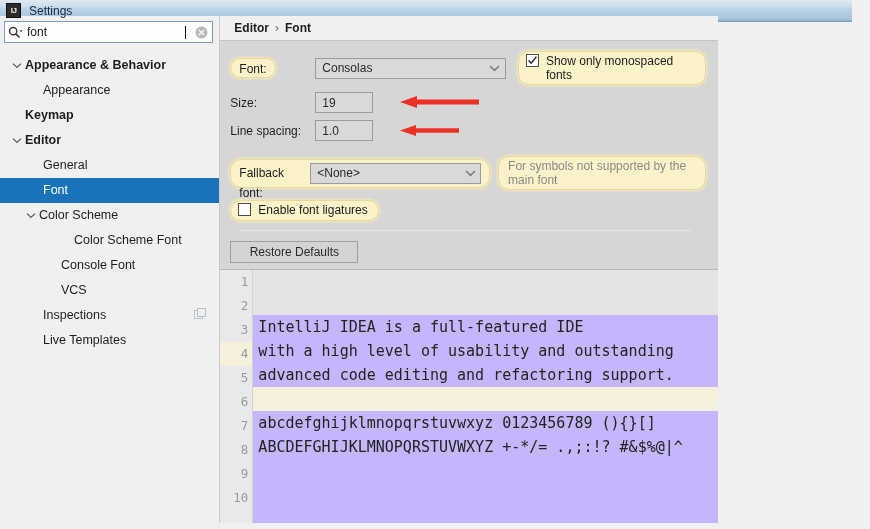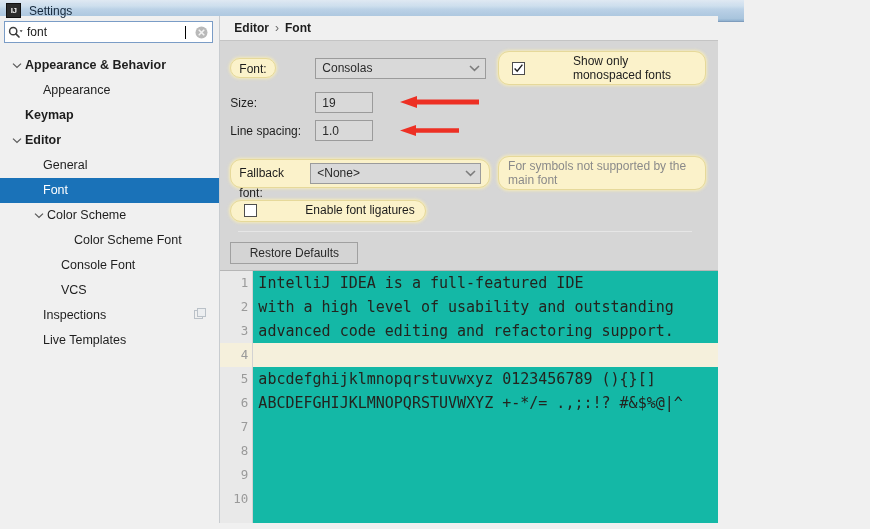--- a/index.html
+++ b/index.html
@@ -14,21 +14,21 @@
 
   #app {
     position: relative;
     width: 870px; height: 529px;
     overflow: hidden;
   }
 
   
   .titlebar {
     position: absolute; left: 0; top: 0;
-    width: 744px; height: 22px;
+    width: 852px; height: 22px;
     background: linear-gradient(to bottom,
         #b9cfe4 0%, #c3d8ea 28%, #b4cce3 60%, #a9c5dd 88%, #8fb0cf 100%);
     border-bottom: 1px solid #7f9dbd;
     display: flex; align-items: center;
     padding-left: 6px;
     overflow: hidden;
   }
   .titlebar::before {
     content: "";
     position: absolute; left: 0; top: 0; right: 0; height: 9px;
@@ -218,24 +218,23 @@
     background: #d9d9d9;
     border: 1px solid #9b9b9b;
     font-size: 12px;
     color: #2a2a2a;
     display: flex; align-items: center;
     padding-left: 6px;
     cursor: text;
   }
 
   .chk-wrap {
-    display: inline-flex; align-items: center;
-    padding: 2px 10px 2px 13px;
+    display: inline-flex; 
+    padding: 2px 10px 2px 7px;
     cursor: default;
-    gap: 41px;
   }
   .chkbox {
     width: 13px; height: 13px;
     background: #ffffff;
     border: 1px solid #4d4d4d;
     flex: 0 0 auto;
     position: relative;
     margin-right: 7px;
   }
   .chk-label { font-size: 12px; color: #1d1d1d; }
@@ -286,21 +285,22 @@
     width: 33px;
     flex: 0 0 auto;
     background: #e9e9e9;
     border-right: 1px solid #d2d2d2;
     position: relative;
     z-index: 2;
   }
   .code {
     flex: 1 1 auto;
     position: relative;
-    background: #14b8a6;
+    background: #c4b5fd;
+    margin-top: 45px;
   }
   .ln {
     height: 24px;
     font-family: "DejaVu Sans Mono", monospace;
     font-size: 12.5px;
     color: #9a9a9a;
     text-align: right;
     padding-right: 4px;
     line-height: 24px;
     position: relative;
@@ -386,21 +386,21 @@
             <span class="tree-label">Editor</span>
           </div>
           <div class="tree-row" style="padding-left: 28px;">
             <span class="twisty empty"></span>
             <span class="tree-label">General</span>
           </div>
           <div class="tree-row selected" style="padding-left: 28px;">
             <span class="twisty empty"></span>
             <span class="tree-label">Font</span>
           </div>
-          <div class="tree-row" style="padding-left: 32px;">
+          <div class="tree-row" style="padding-left: 24px;">
             <span class="twisty">
               <svg width="10" height="7" viewBox="0 0 10 7">
                 <path d="M1 1.6 L5 5.4 L9 1.6" fill="none" stroke="#5b5b5b" stroke-width="1.3"></path>
               </svg>
             </span>
             <span class="tree-label">Color Scheme</span>
           </div>
           <div class="tree-row" style="padding-left: 59px;">
             <span class="twisty empty"></span>
             <span class="tree-label">Color Scheme Font</span>

